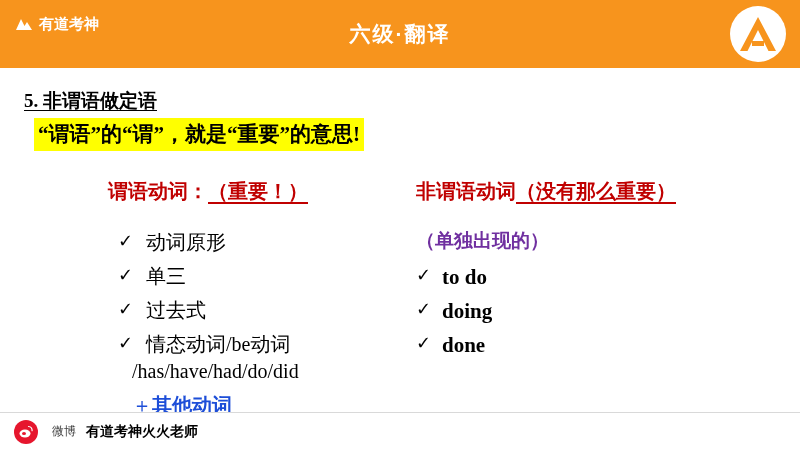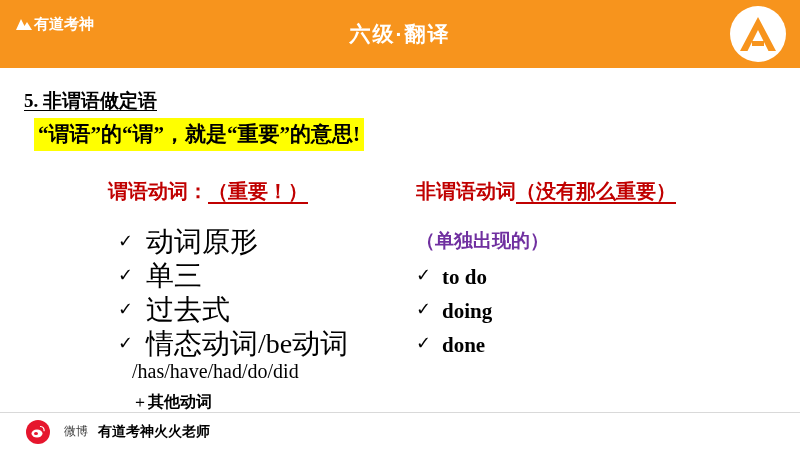--- a/index.html
+++ b/index.html
@@ -23,20 +23,21 @@
     height: 68px;
     background: #F7941D;
     overflow: hidden;
   }
   .brand {
     position: absolute;
     left: 14px;
     top: 14px;
     display: flex;
     align-items: center;
+    gap: 5px;
   }
   .brand-mark {
     width: 20px;
     height: 20px;
     position: relative;
   }
   .brand-text {
     font-family: "Liberation Sans", sans-serif;
     font-size: 15px;
     font-weight: bold;
@@ -142,40 +143,40 @@
   .tick {
     font-family: "DejaVu Sans", sans-serif;
     font-size: 18px;
     color: #000000;
     line-height: 26px;
     width: 16px;
     flex: 0 0 16px;
   }
   .li-text {
     font-family: "Liberation Serif", serif;
-    font-size: 28px;
+    font-size: 20px;
     color: #000000;
     line-height: 28px;
   }
   .cont-line {
     position: absolute;
     left: 132px;
     top: 360px;
     font-family: Liberation Serif, serif;
     font-size: 20px;
     color: #000000;
     white-space: nowrap;
   }
   .cont-line2 {
     position: absolute;
     left: 132px;
     top: 392px;
     font-family: "Liberation Serif", serif;
-    font-size: 16px;
-    color: #000000;
+    font-size: 20px;
+    color: #1d4ed8;
     white-space: nowrap;
   }
   .cont-line2 b {
     font-weight: bold;
   }
 
   .right-note {
     position: absolute;
     left: 416px;
     top: 228px;
@@ -214,21 +215,20 @@
   }
   .footer {
     position: absolute;
     left: 0;
     top: 413px;
     width: 732px;
     height: 37px;
     background: #ffffff;
     display: flex;
     align-items: center;
-    margin-left: 12px;
   }
   .weibo-badge {
     margin-left: 14px;
     width: 24px;
     height: 24px;
     border-radius: 50%;
     background: #E6162D;
     display: flex;
     align-items: center;
     justify-content: center;

